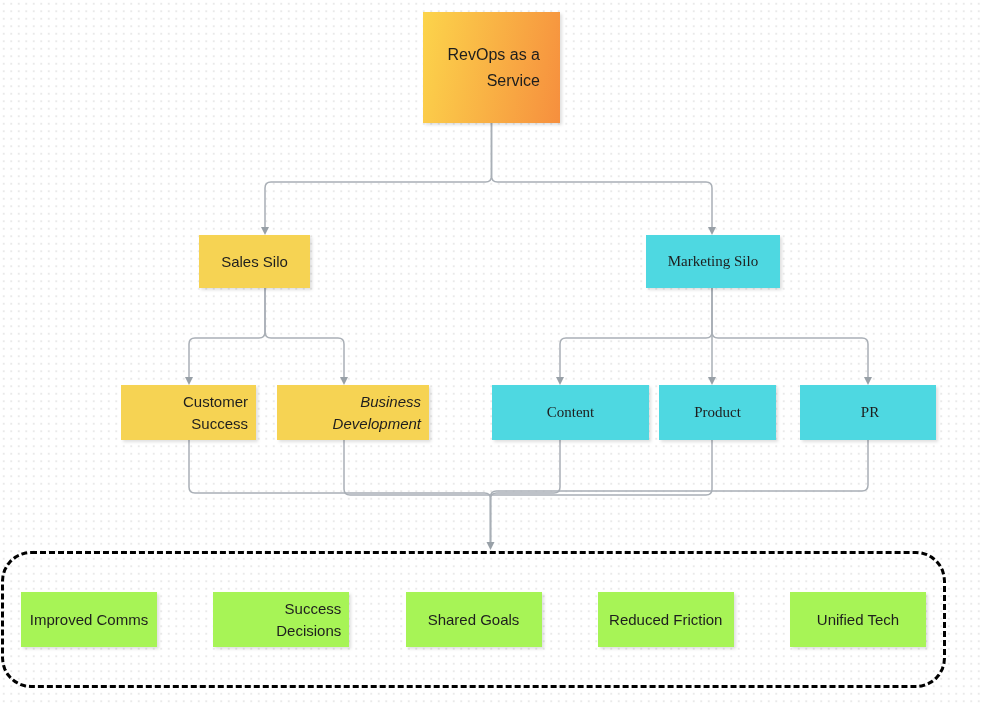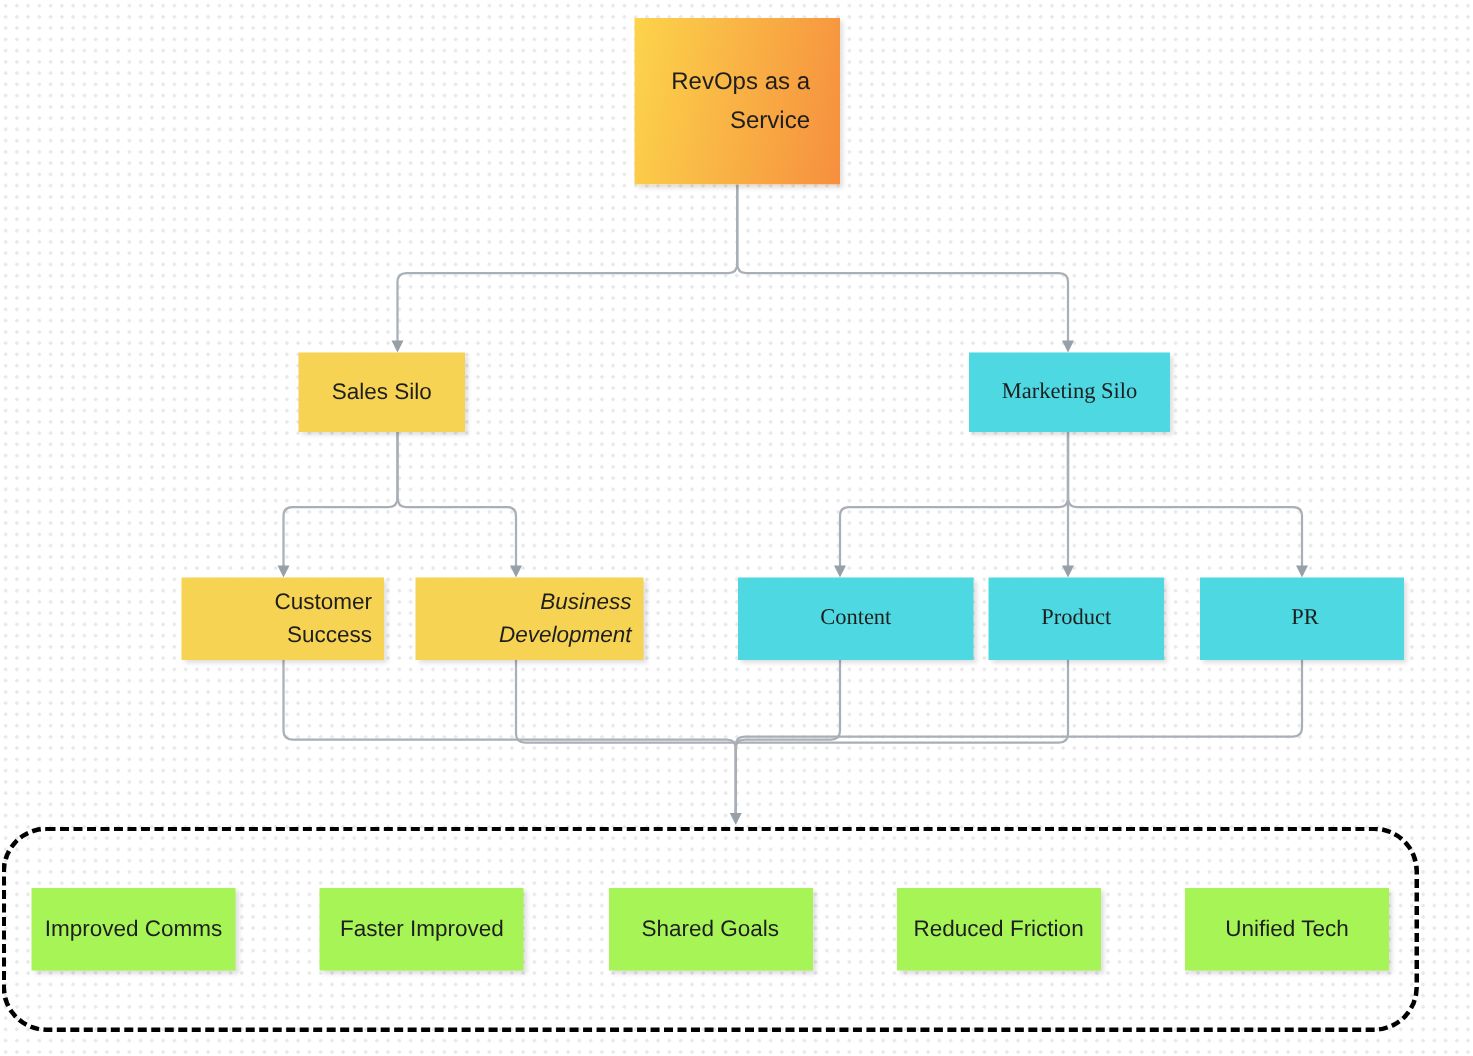--- a/index.html
+++ b/index.html
@@ -132,21 +132,21 @@
   </div>
   <div class="node cyan" style="left:800px; top:385px; width:136px; height:55px;padding-left:12px;">
     <span class="label">PR</span>
   </div>
 
   <div class="outcomes-container">
     <div class="node green">
       <span class="label">Improved Comms</span>
     </div>
     <div class="node green">
-      <span class="label">Faster Improved</span>
+      <span class="label">Success Decisions</span>
     </div>
     <div class="node green">
       <span class="label">Shared Goals</span>
     </div>
     <div class="node green">
       <span class="label">Reduced Friction</span>
     </div>
     <div class="node green">
       <span class="label">Unified Tech</span>
     </div>

